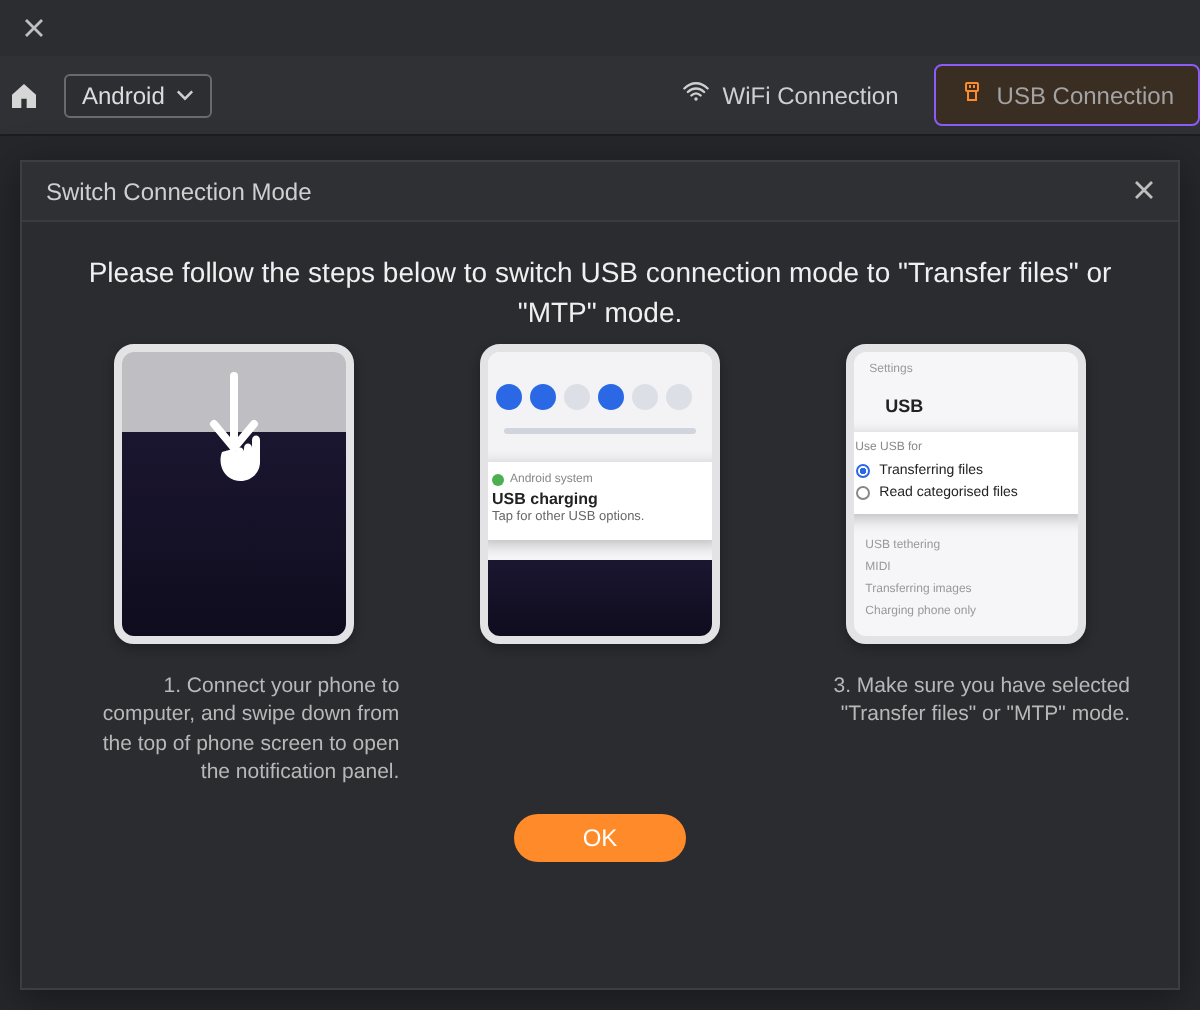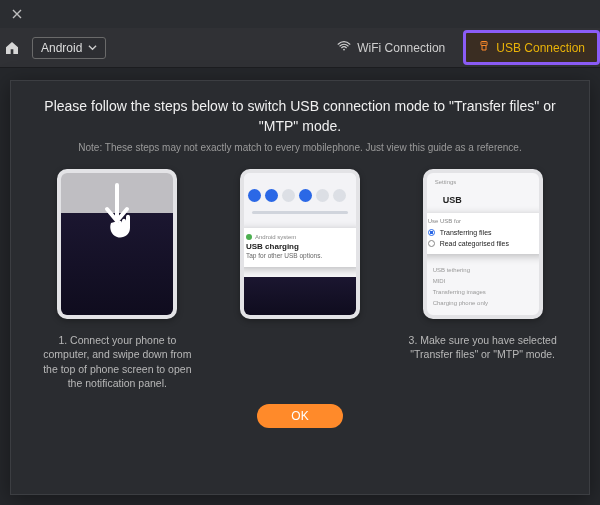--- a/index.html
+++ b/index.html
@@ -49,22 +49,22 @@
   .conn-tab {
     display: flex; align-items: center; gap: 6px;
     padding: 6px 12px;
     font-size: 12px;
     border-radius: 4px;
     margin-left: 6px;
     cursor: pointer;
   }
   .conn-tab.wifi { color: #cfcfcf; }
   .conn-tab.usb {
-    color: #eab308;
-    border: 3px solid #8b5cf6;
+    color: #a3a3a3;
+    border: 1px solid #8b5cf6;
     background: #3a2d22;
   }
 
   
   .modal {
     position: absolute;
     left: 10px; right: 10px; top: 80px; bottom: 10px;
     background: #2a2c30;
     border: 1px solid #3c3e42;
     display: flex; flex-direction: column;
@@ -114,21 +114,21 @@
     border-radius: 10px;
     border: 4px solid #e3e3e6;
     position: relative;
     overflow: hidden;
     box-shadow: 0 2px 6px rgba(0,0,0,0.3);
   }
   .step-text {
     font-size: 10.5px; color: #b8b8b8;
     line-height: 1.35;
     margin-top: 14px;
-    text-align: center;
+    text-align: right;
   }
 
   
   .pm1-shade {
     position: absolute; left: 0; right: 0; top: 0; height: 40px;
     background: #bfbec2;
   }
   .pm1-screen {
     position: absolute; left: 0; right: 0; top: 40px; bottom: 0;
     background: linear-gradient(180deg, #1b1630 0%, #0f0c1e 100%);
@@ -263,23 +263,30 @@
           <path d="M8 11 V20 H16 V11" stroke="#ff8a2a" stroke-width="2" fill="none"></path>
           <rect x="9" y="5" width="2" height="3" fill="#ff8a2a"></rect>
           <rect x="13" y="5" width="2" height="3" fill="#ff8a2a"></rect>
         </svg>
     </span>
     <span>USB Connection</span>
   </div>
 </div>
 
 <div class="modal">
+  <div class="modal-header">
+    <span class="mtitle">Switch Connection Mode</span>
+    <span class="mclose">
+      <svg width="10" height="10" viewBox="0 0 10 10">
+          <path d="M1 1 L9 9 M9 1 L1 9" stroke="#bfbfbf" stroke-width="1.4"></path>
+        </svg>
+    </span>
+  </div>
   <div class="modal-body">
     <div class="headline">Please follow the steps below to switch USB connection mode to "Transfer files" or "MTP" mode.</div>
-    <div class="note">Note: These steps may not exactly match to every mobilephone. Just view this guide as a reference.</div>
 
     <div class="steps">
 
       <div class="step">
         <div class="phone-mock">
           <div class="pm1-shade"></div>
           <div class="pm1-screen"></div>
           <div class="pm1-swipe">
             <svg width="44" height="64" viewBox="0 0 44 64">
               <path d="M22 4 L22 36" stroke="#ffffff" stroke-width="4" stroke-linecap="round"></path>

